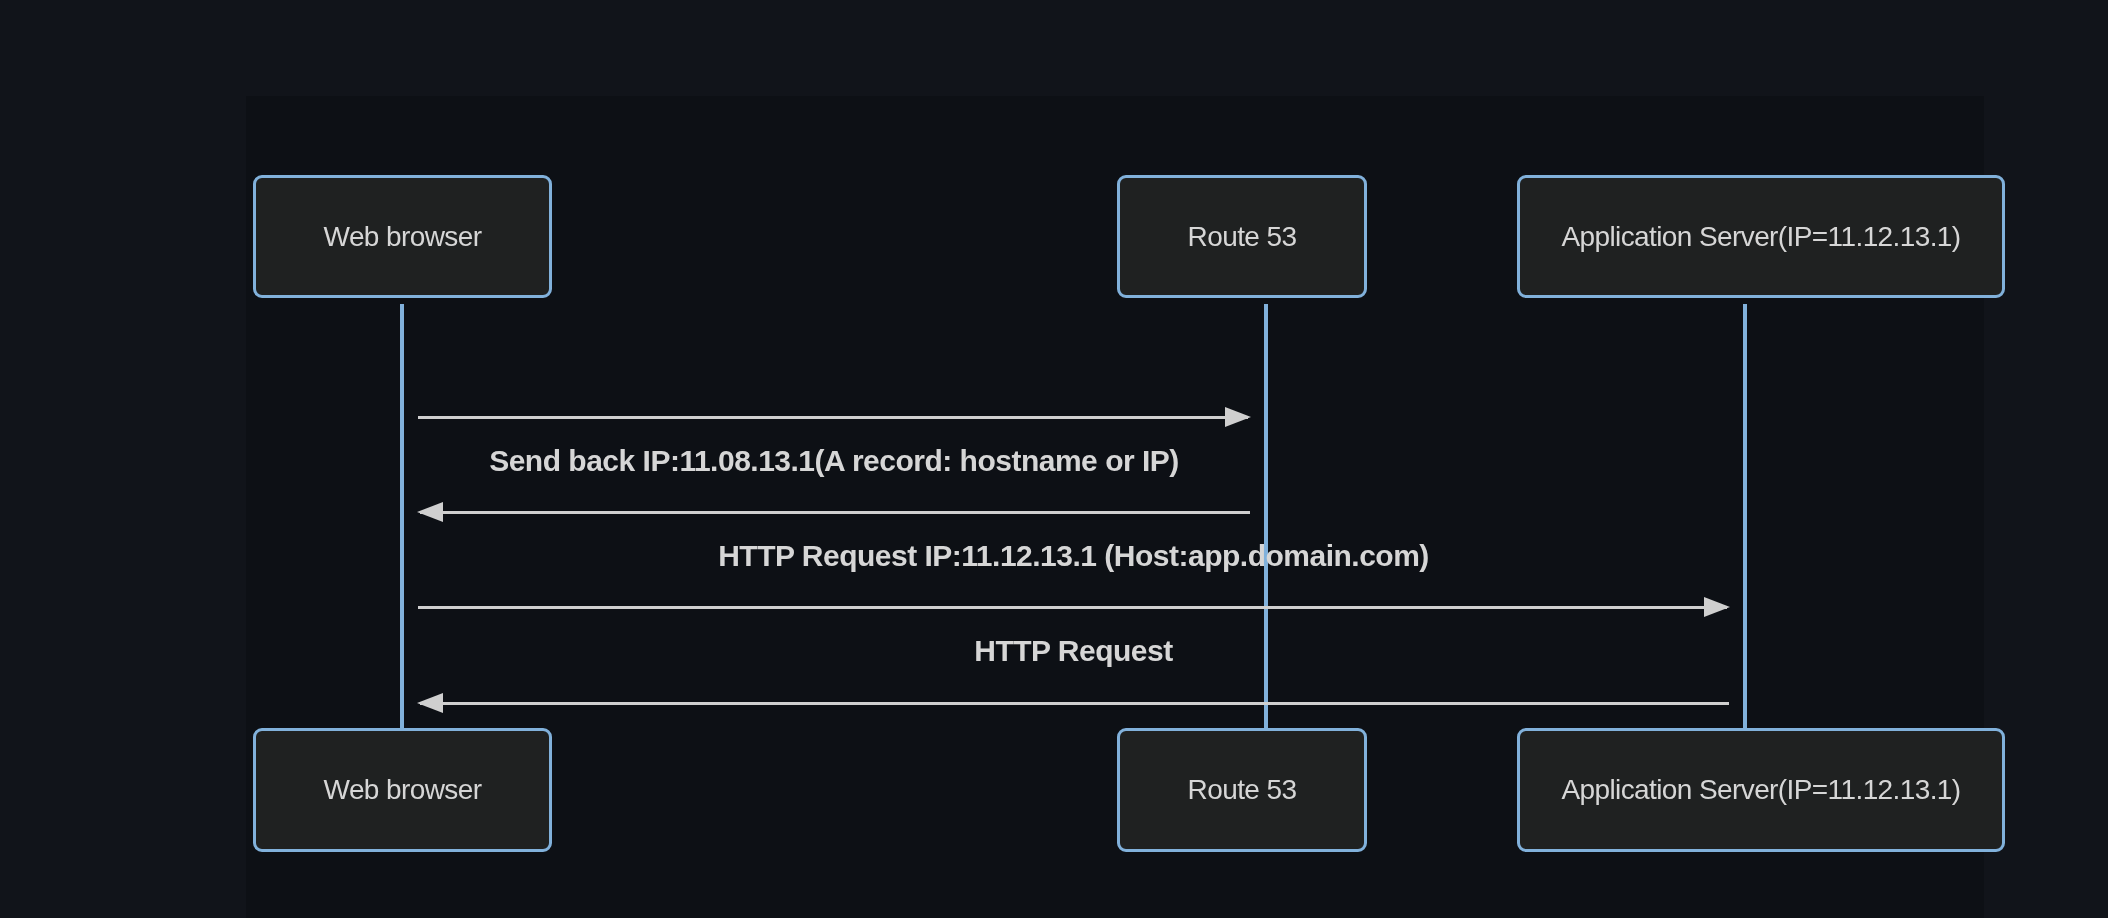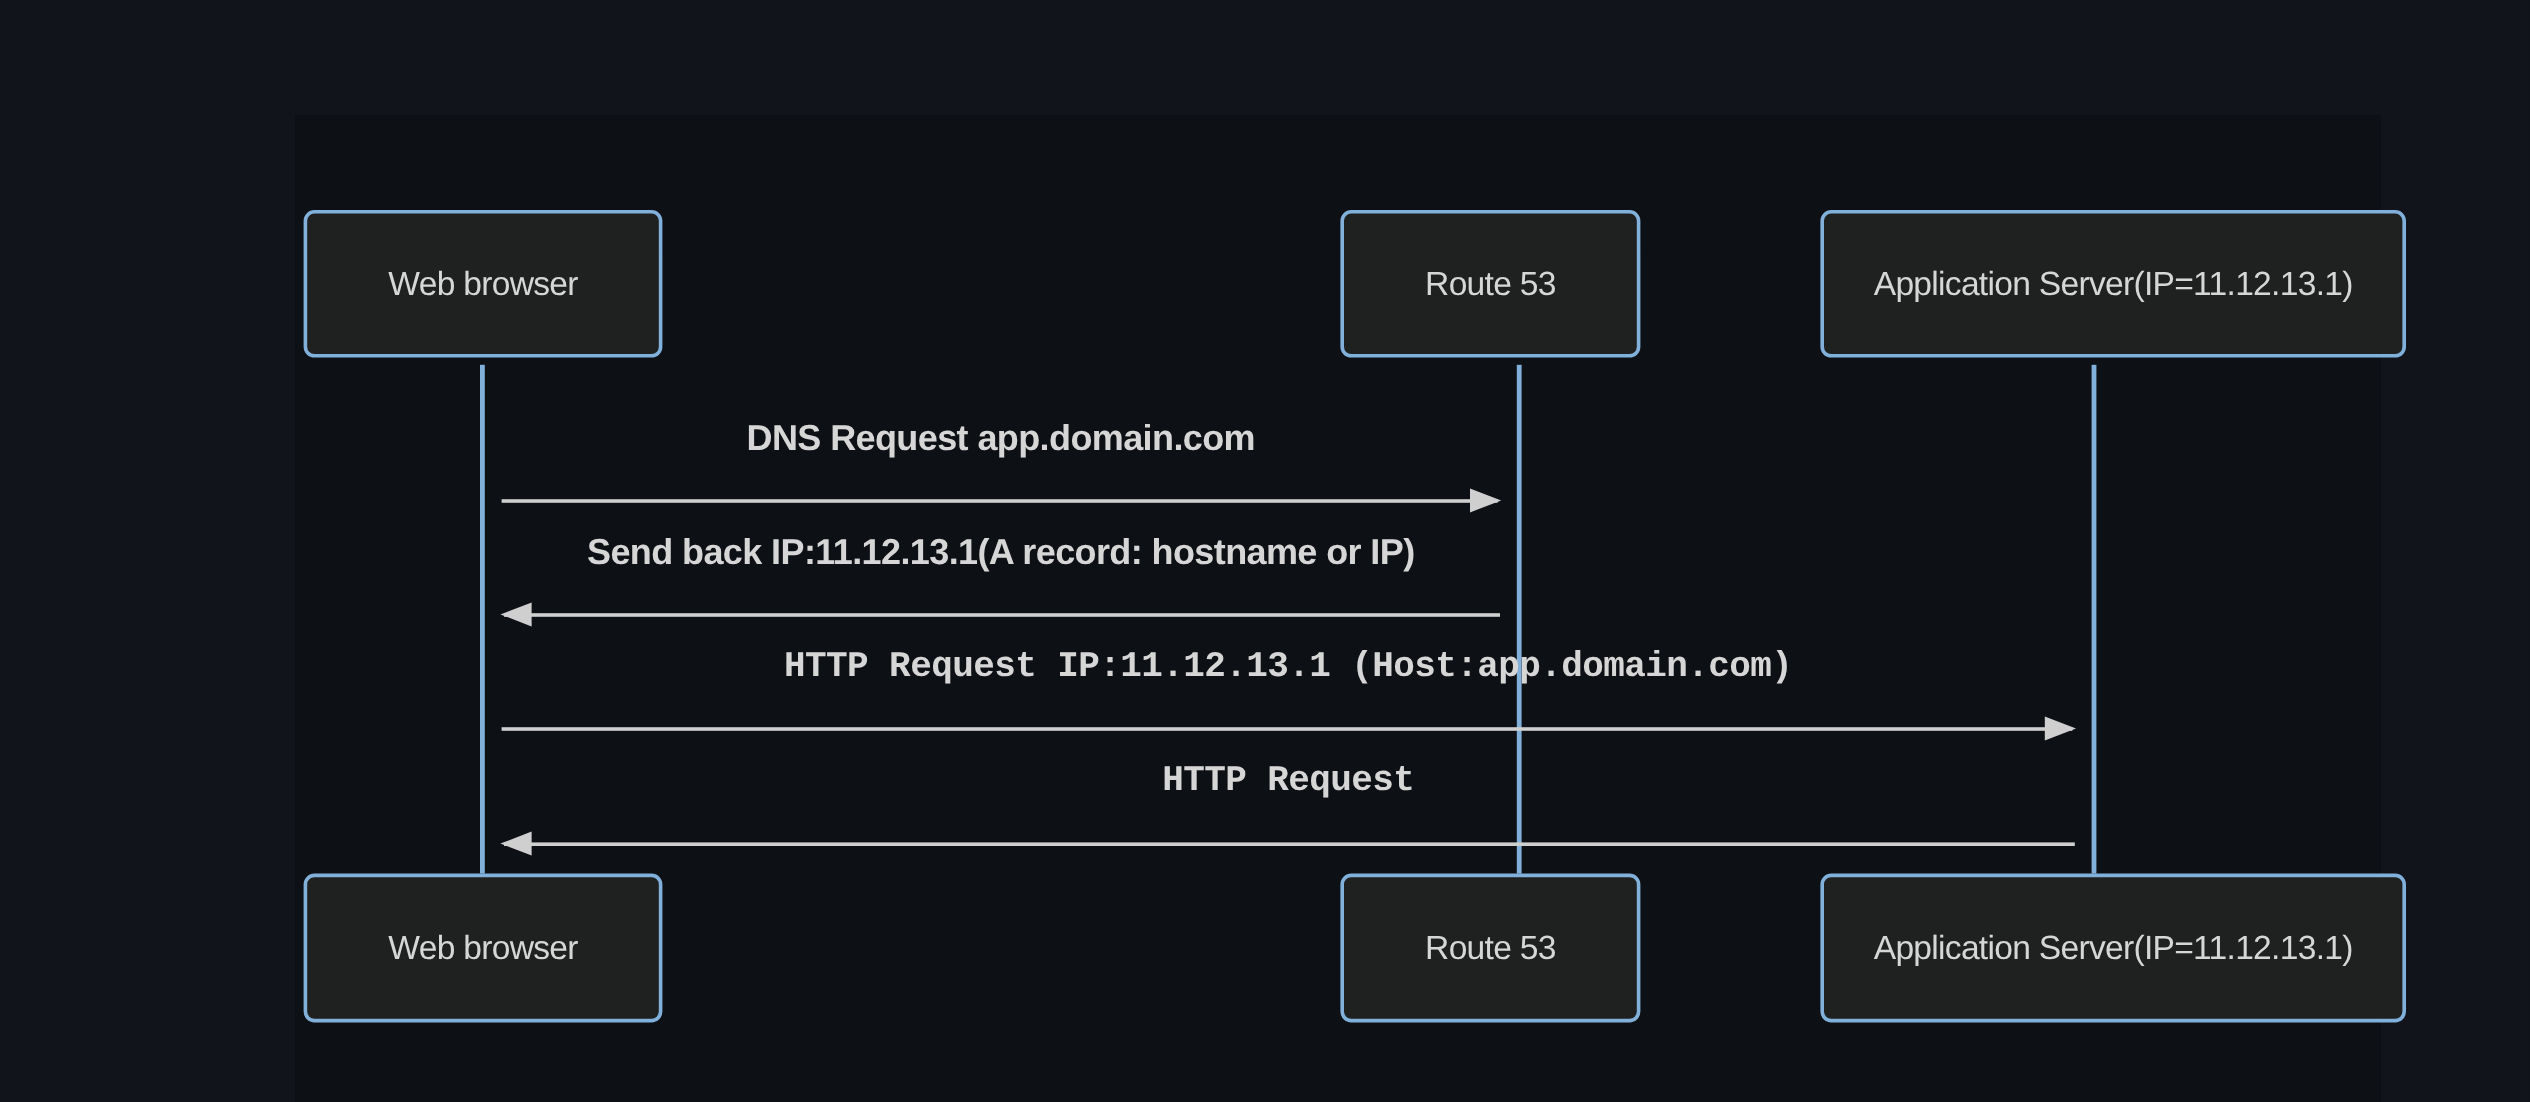--- a/index.html
+++ b/index.html
@@ -65,21 +65,21 @@
     height: 38px;
     line-height: 38px;
     text-align: center;
     font-weight: bold;
     font-size: 30px;
     letter-spacing: -0.5px;
     color: var(--text);
     white-space: nowrap;
   }
   .span-ab { left: 338px; width: 864px; }
-  .span-ac { left: 338px; width: 1343px; font-family: Liberation Mono, monospace; }
+  .span-ac { left: 338px; width: 1343px; }
 
   .arrow { position: absolute; height: 21px; }
   .arrow .shaft {
     position: absolute;
     left: 0; right: 2px;
     top: 9px; height: 3px;
     background: var(--signal);
   }
   .arrow .head-right {
     position: absolute;
@@ -111,27 +111,26 @@
   <div class="actor row-top actor-a">
     <span class="actor-label">Web browser</span>
   </div>
   <div class="actor row-top actor-b">
     <span class="actor-label">Route 53</span>
   </div>
   <div class="actor row-top actor-c">
     <span class="actor-label">Application Server(IP=11.12.13.1)</span>
   </div>
 
-  <div class="msg-label span-ab" style="top:283px">DNS Request app.domain.com</div>
   <div class="arrow span-ab" style="top:327px">
     <div class="shaft"></div>
     <div class="head-right"></div>
   </div>
 
-  <div class="msg-label span-ab" style="top:378px">Send back IP:11.12.13.1(A record: hostname or IP)</div>
+  <div class="msg-label span-ab" style="top:378px">Send back IP:11.08.13.1(A record: hostname or IP)</div>
   <div class="arrow span-ab" style="top:422px">
     <div class="shaft" style="left:2px;right:0"></div>
     <div class="head-left"></div>
   </div>
 
   <div class="msg-label span-ac" style="top:473px">HTTP Request IP:11.12.13.1 (Host:app.domain.com)</div>
   <div class="arrow span-ac" style="top:517px">
     <div class="shaft"></div>
     <div class="head-right"></div>
   </div>

